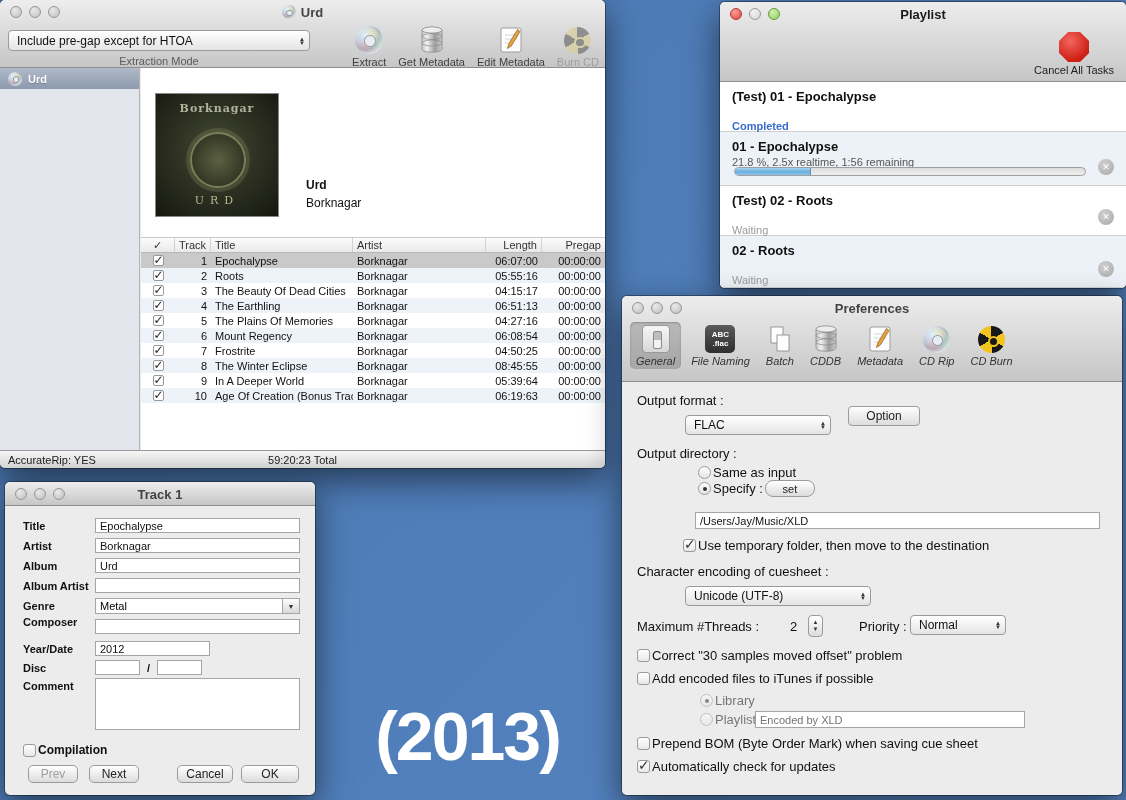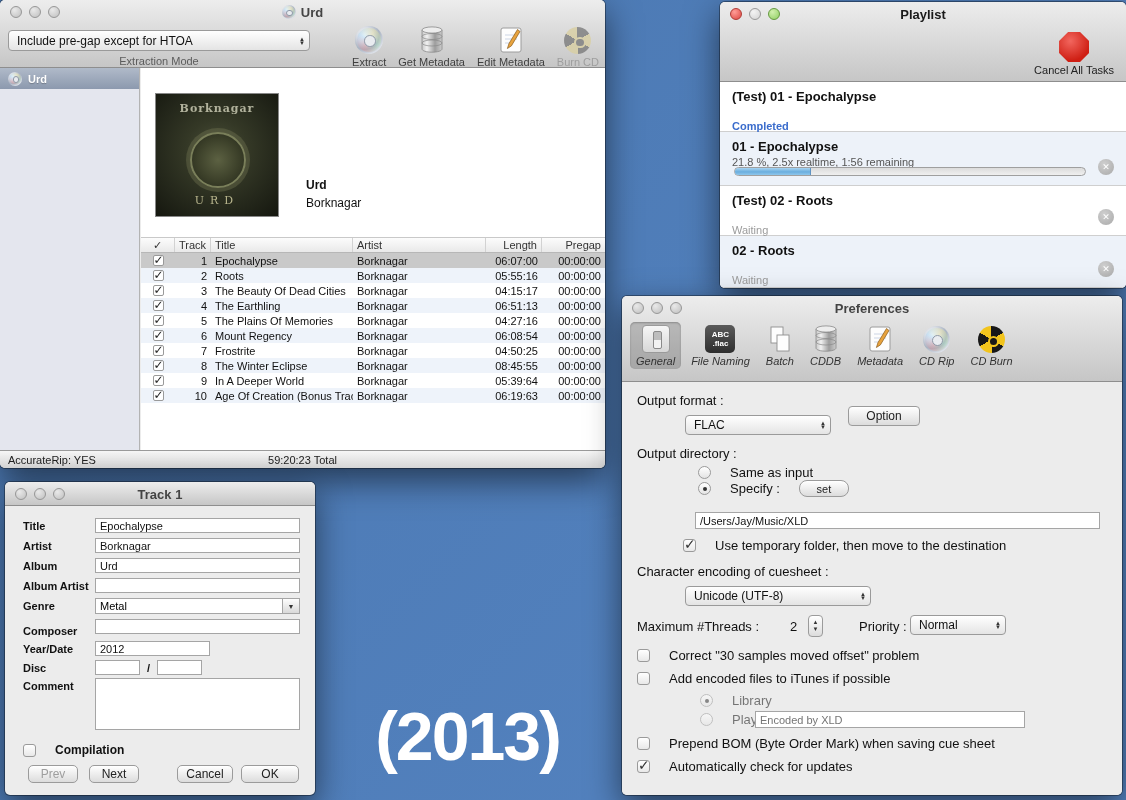--- a/index.html
+++ b/index.html
@@ -22,21 +22,21 @@
   .popup { display:flex; align-items:center; background:linear-gradient(#ffffff,#e4e4e4); border:1px solid #9a9a9a; border-radius:4px; font-size:12px; color:#111; padding:0 4px 0 8px; position:relative; }
   .popup .pv { flex:1; white-space:nowrap; overflow:hidden; }
   .arrows { display:flex; flex-direction:column; align-items:center; line-height:4px; font-size:6px; color:#333; padding-left:4px; }
   .field { background:#fff; border:1px solid #a5a5a5; font-size:11px; color:#111; padding:0 4px; font-family:"Liberation Sans",sans-serif; }
   input.field { outline:none; }
   .cb { width:13px; height:13px; border:1px solid #9a9a9a; border-radius:3px; background:linear-gradient(#fff,#e8e8e8); position:relative; flex:none; }
   .cb.checked::after { content:"✓"; position:absolute; left:0px; top:-4px; font-size:14px; font-weight:bold; color:#333; }
   .radio { width:13px; height:13px; border:1px solid #9a9a9a; border-radius:50%; background:linear-gradient(#fff,#e4e4e4); position:relative; flex:none; }
   .radio.sel::after { content:""; position:absolute; left:3.5px; top:3.5px; width:4px; height:4px; border-radius:50%; background:#333; }
   .dim { opacity:.55; }
-  .ckrow { display:flex; align-items:center; gap:19px; font-size:13px; color:#111; position:absolute; }
+  .ckrow { display:flex; align-items:center; gap:2px; font-size:13px; color:#111; position:absolute; }
 
   
   .cd { border-radius:50%; background:radial-gradient(circle at 35% 32%, #fafafa 0%, #d9dde4 30%, #a9b3c2 55%, #dde1e8 75%, #98a3b4 100%); position:relative; flex:none; }
   .cd::before { content:""; position:absolute; inset:8%; border-radius:50%; background:conic-gradient(from 210deg, rgba(255,120,120,.25), rgba(120,200,255,.25), rgba(255,240,140,.3), rgba(160,255,180,.22), rgba(255,120,120,.25)); }
   .cd::after { content:""; position:absolute; left:33%; top:33%; width:34%; height:34%; border-radius:50%; background:#e9ecf0; border:1px solid #8f99a8; }
   .rad { border-radius:50%; background:conic-gradient(#181818 0 60deg,#f2c41d 60deg 120deg,#181818 120deg 180deg,#f2c41d 180deg 240deg,#181818 240deg 300deg,#f2c41d 300deg 360deg); position:relative; flex:none; }
   .rad::after { content:""; position:absolute; left:36%; top:36%; width:28%; height:28%; border-radius:50%; background:#181818; border:2px solid #f2c41d; }
   .rad.dis { background:conic-gradient(#7c7c7c 0 60deg,#d9cfa2 60deg 120deg,#7c7c7c 120deg 180deg,#d9cfa2 180deg 240deg,#7c7c7c 240deg 300deg,#d9cfa2 300deg 360deg); opacity:.8; }
   .rad.dis::after { background:#7c7c7c; border-color:#d9cfa2; }
   .switchicon { width:28px; height:28px; border:1px solid #9a9a9a; border-radius:4px; background:linear-gradient(#f6f6f6,#d7d7d7); position:relative; }
@@ -547,21 +547,21 @@
   <input class="field finput" style="top: 56px;" value="Borknagar">
   <div class="flabel" style="top:78px">Album</div>
   <input class="field finput" style="top: 76px;" value="Urd">
   <div class="flabel" style="top:98px">Album Artist</div>
   <input class="field finput" style="top: 96px;" value="">
   <div class="flabel" style="top:118px">Genre</div>
   <div id="genre-box" style="top:116px">
     <span class="gv">Metal</span>
     <span class="gbtn">▼</span>
   </div>
-  <div class="flabel" style="top:143px">Composer</div>
+  <div class="flabel" style="top:134px">Composer</div>
   <input class="field finput" style="top: 137px;" value="">
   <div class="flabel" style="top:161px">Year/Date</div>
   <input class="field finput" style="top: 159px; width: 115px;" value="2012">
   <div class="flabel" style="top:180px">Disc</div>
   <input class="field" style="position: absolute; left: 90px; top: 178px; width: 45px; height: 15px;" value="">
   <div class="flabel" style="left:142px;top:180px;font-weight:bold">/</div>
   <input class="field" style="position: absolute; left: 152px; top: 178px; width: 45px; height: 15px;" value="">
   <div class="flabel" style="top:198px">Comment</div>
   <textarea class="field" style="position: absolute; left: 90px; top: 196px; width: 205px; height: 52px; resize: none;"></textarea>
   <div class="ckrow" style="left:18px;top:261px;font-size:12px;font-weight:bold">

